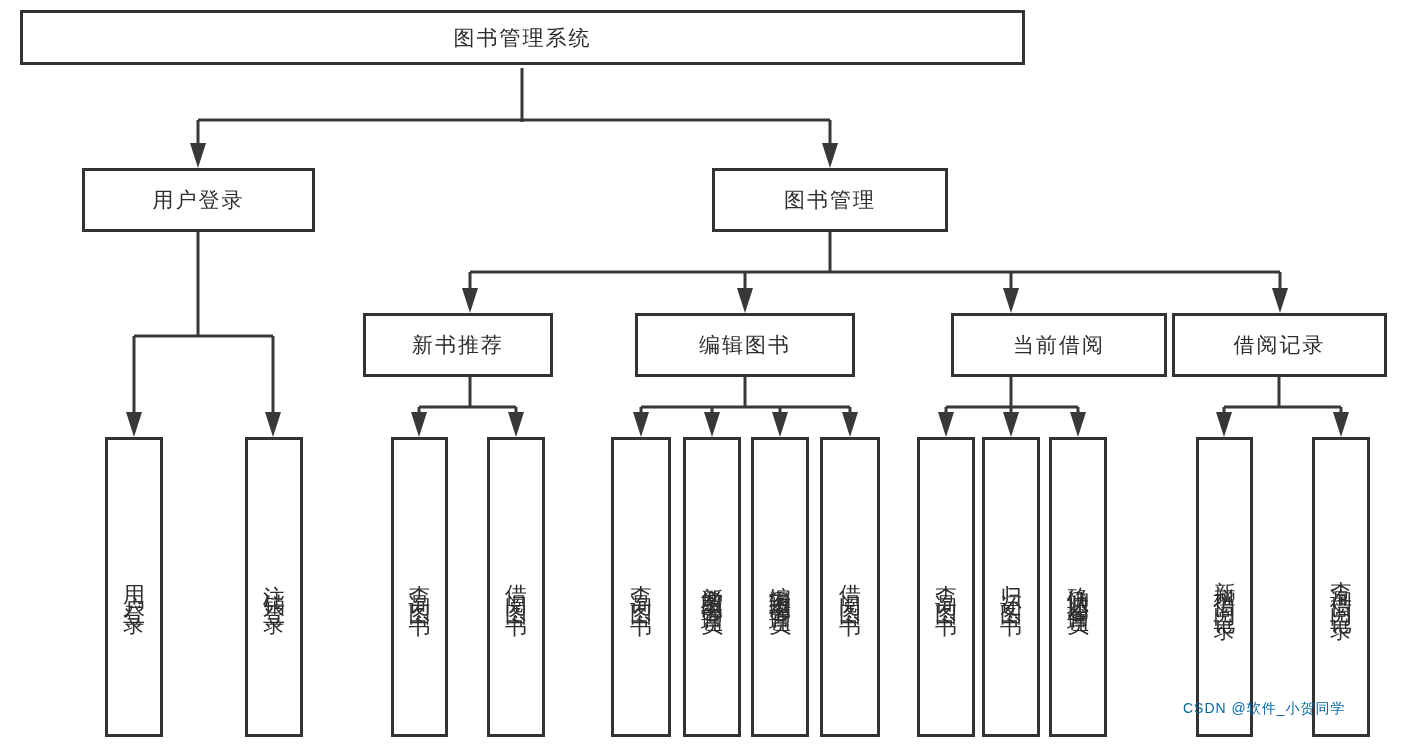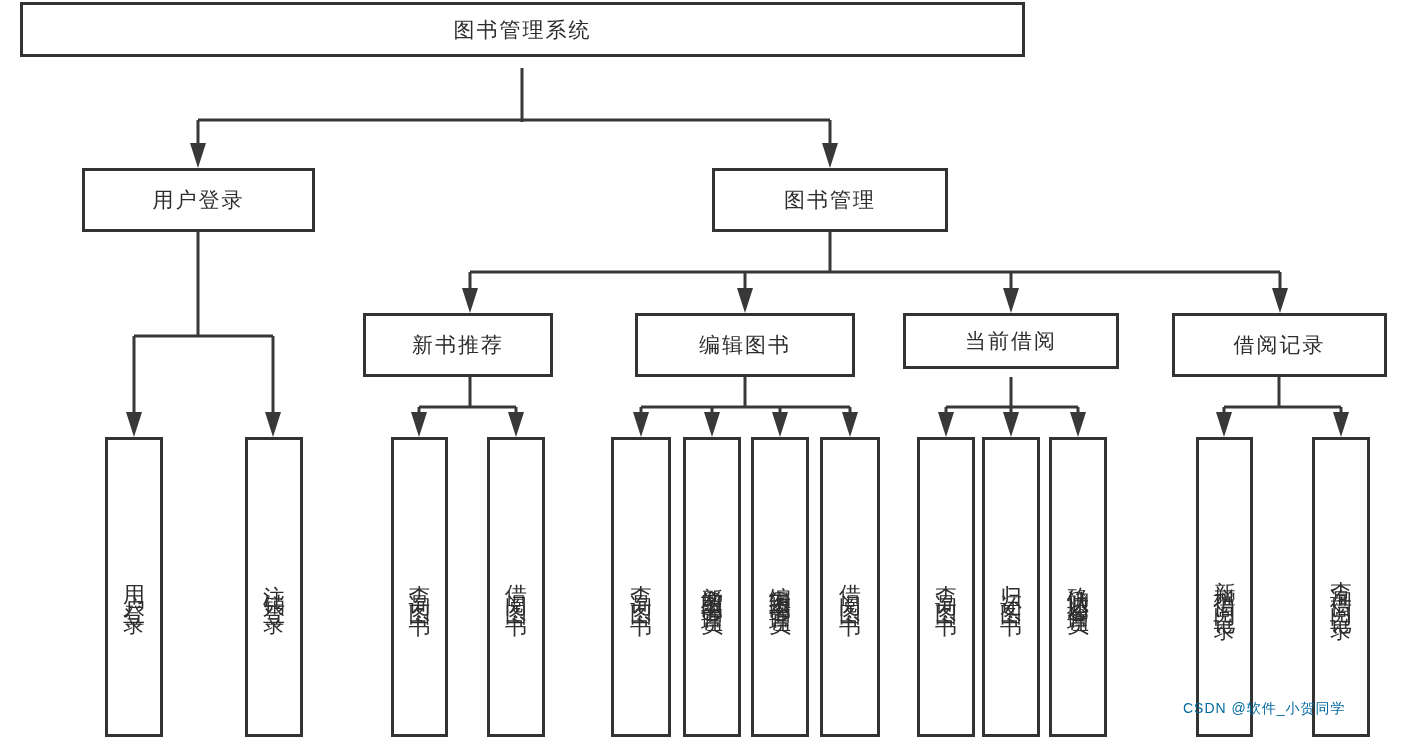--- a/index.html
+++ b/index.html
@@ -111,38 +111,38 @@
                M772 412 L788 412 L780 437 Z
                M842 412 L858 412 L850 437 Z
                M938 412 L954 412 L946 437 Z
                M1003 412 L1019 412 L1011 437 Z
                M1070 412 L1086 412 L1078 437 Z
                M1216 412 L1232 412 L1224 437 Z
                M1333 412 L1349 412 L1341 437 Z"></path>
     </g>
   </svg>
 
-  <div class="node h" style="left:20px;top:2px;width:1005px;height:55px">
+  <div class="node h" style="left:20px;top:10px;width:1005px;height:55px">
     <span class="lbl">图书管理系统</span>
   </div>
 
   <div class="node h" style="left:82px;top:168px;width:233px;height:64px">
     <span class="lbl">用户登录</span>
   </div>
   <div class="node h" style="left:712px;top:168px;width:236px;height:64px">
     <span class="lbl">图书管理</span>
   </div>
 
   <div class="node h" style="left:363px;top:313px;width:190px;height:64px">
     <span class="lbl">新书推荐</span>
   </div>
   <div class="node h" style="left:635px;top:313px;width:220px;height:64px">
     <span class="lbl">编辑图书</span>
   </div>
-  <div class="node h" style="left:903px;top:313px;width:216px;height:56px">
+  <div class="node h" style="left:951px;top:313px;width:216px;height:64px">
     <span class="lbl">当前借阅</span>
   </div>
   <div class="node h" style="left:1172px;top:313px;width:215px;height:64px">
     <span class="lbl">借阅记录</span>
   </div>
 
   <div class="node v ls10" style="left:105px;top:437px;width:58px;height:300px">
     <span class="lbl">用户登录</span>
   </div>
   <div class="node v ls10" style="left:245px;top:437px;width:58px;height:300px">

